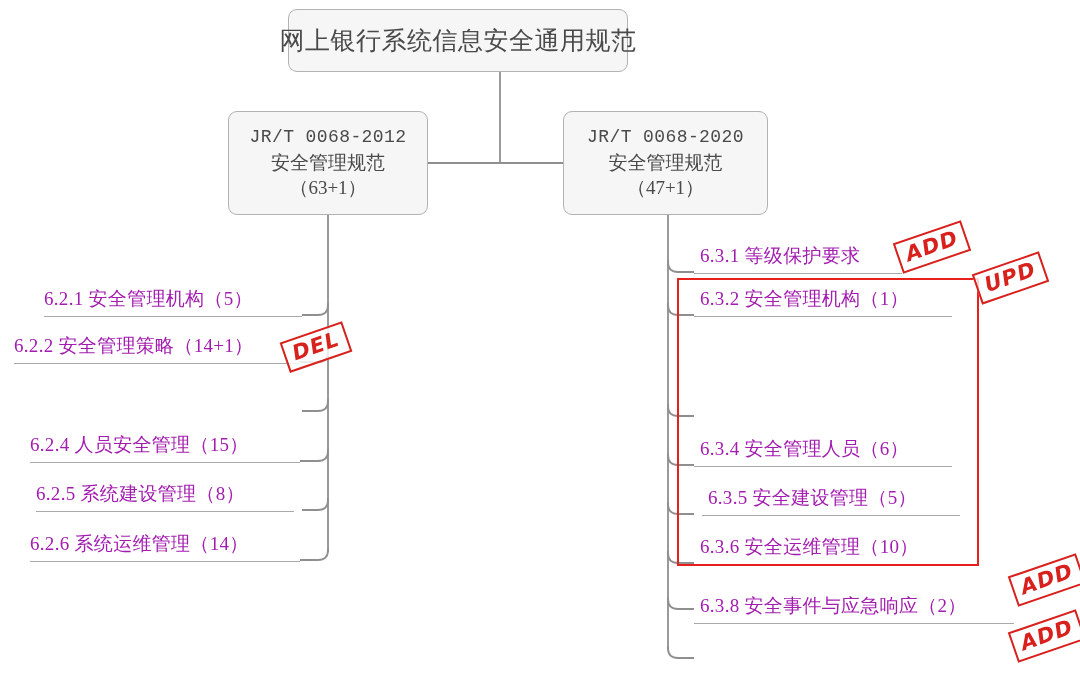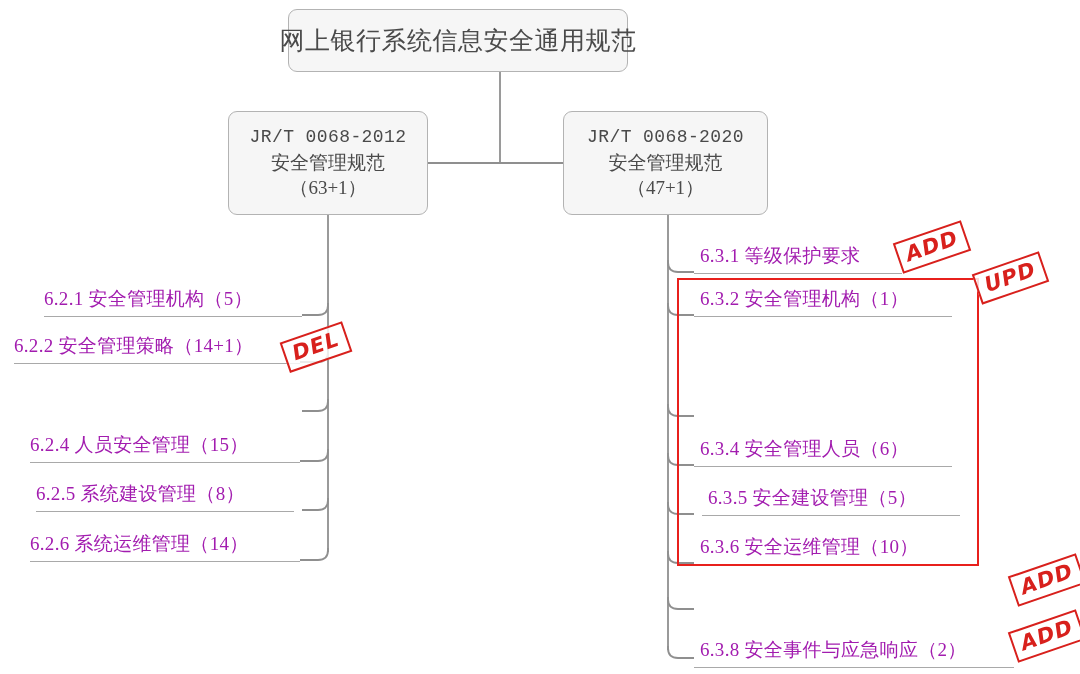--- a/index.html
+++ b/index.html
@@ -198,21 +198,21 @@
   <div class="leaf left" style="left:14px;  top:333px; width:286px;">6.2.2 安全管理策略（14+1）</div>
   <div class="leaf left" style="left:30px;  top:432px; width:270px;">6.2.4 人员安全管理（15）</div>
   <div class="leaf left" style="left:36px;  top:481px; width:258px;">6.2.5 系统建设管理（8）</div>
   <div class="leaf left" style="left:30px;  top:531px; width:270px;">6.2.6 系统运维管理（14）</div>
 
   <div class="leaf right" style="left:694px; top:243px; width:208px;">6.3.1 等级保护要求</div>
   <div class="leaf right" style="left:694px; top:286px; width:258px;">6.3.2 安全管理机构（1）</div>
   <div class="leaf right" style="left:694px; top:436px; width:258px;">6.3.4 安全管理人员（6）</div>
   <div class="leaf right" style="left:702px; top:485px; width:258px;">6.3.5 安全建设管理（5）</div>
   <div class="leaf right" style="left:694px; top:534px; width:258px;">6.3.6 安全运维管理（10）</div>
-  <div class="leaf right" style="left:694px; top:593px; width:320px;margin-top:44px;">6.3.8 安全事件与应急响应（2）</div>
+  <div class="leaf right" style="left:694px; top:593px; width:320px;">6.3.8 安全事件与应急响应（2）</div>
 
   <div id="upd-box"></div>
 
   <div class="stamp" id="stamp-del">DEL</div>
   <div class="stamp" id="stamp-add1">ADD</div>
   <div class="stamp" id="stamp-upd">UPD</div>
   <div class="stamp" id="stamp-add2">ADD</div>
   <div class="stamp" id="stamp-add3">ADD</div>
 
 </div>

